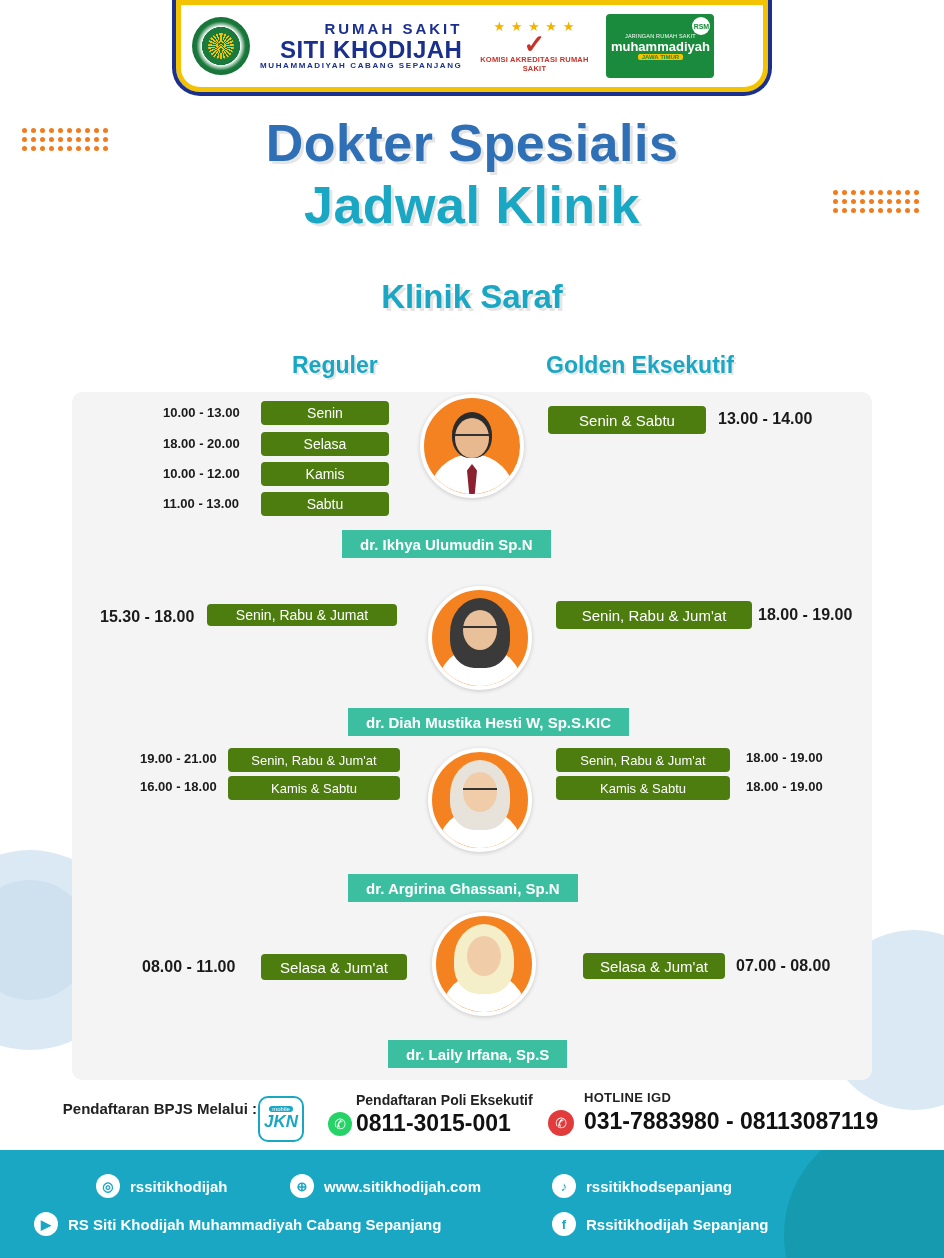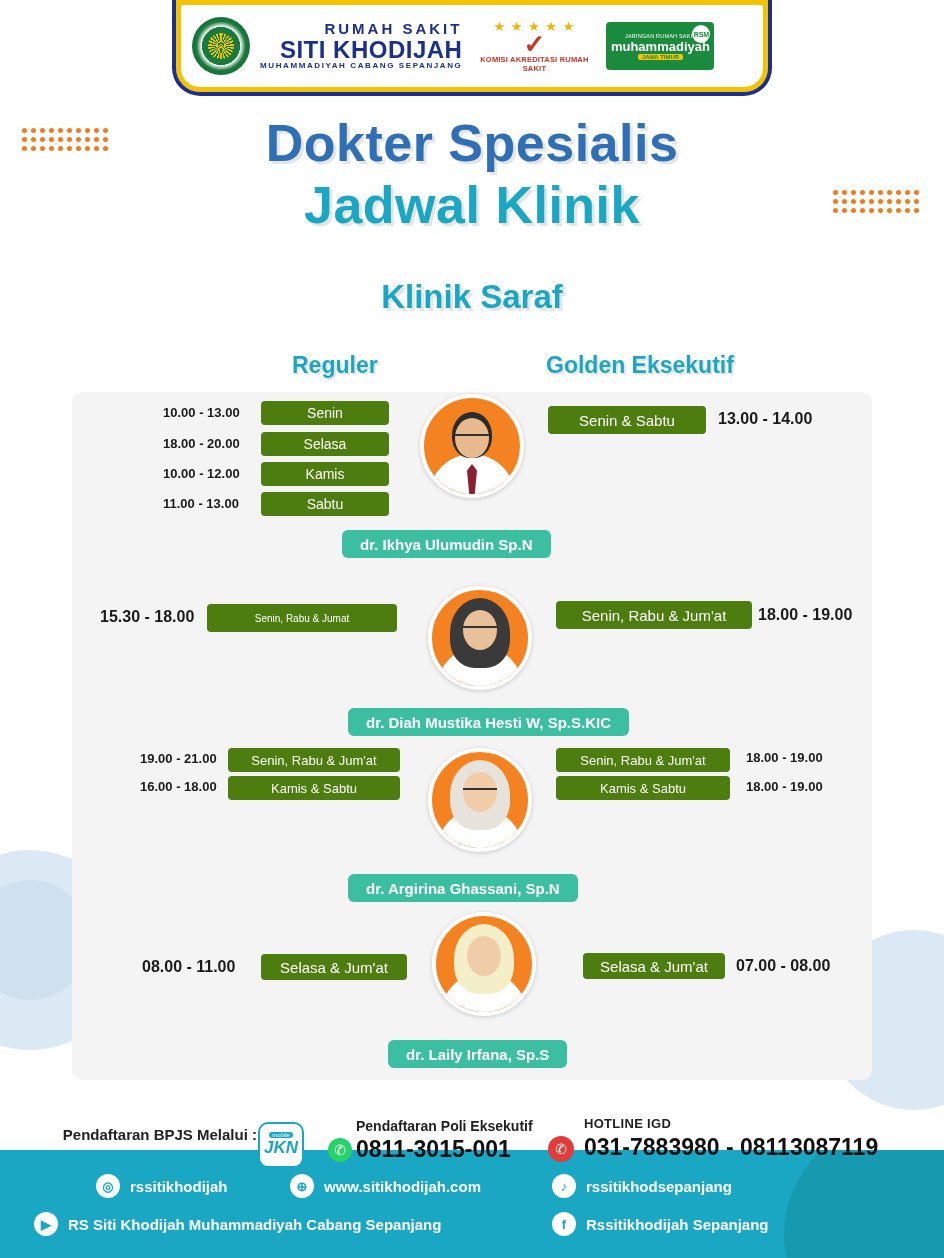--- a/index.html
+++ b/index.html
@@ -58,21 +58,21 @@
   .hosp-text .l1 { font-size: 15px; font-weight: bold; color: #1b2f8c; letter-spacing: 3px; }
   .hosp-text .l2 { font-size: 24px; font-weight: bold; color: #1b2f8c; letter-spacing: 0.5px; }
   .hosp-text .l3 { font-size: 8px; font-weight: bold; color: #1b2f8c; letter-spacing: 1.6px; }
   .kars {
     flex: 0 0 auto; text-align: center; width: 124px;
   }
   .kars .stars { color: #f3b200; font-size: 13px; letter-spacing: 1px; }
   .kars .mark { font-size: 26px; color: #c6332a; font-weight: bold; line-height: .8; }
   .kars .cap { font-size: 7.5px; color: #c6332a; font-weight: bold; letter-spacing: .2px; }
   .rsm {
-    flex: 0 0 auto; width: 108px; height: 48px; border-radius: 4px;
+    flex: 0 0 auto; width: 108px; height: 64px; border-radius: 4px;
     background: #1a8a3c; color: #fff; display: flex; flex-direction: column;
     align-items: center; justify-content: center; position: relative;
   }
   .rsm .top { font-size: 5.5px; letter-spacing: .2px; }
   .rsm .mid { font-size: 13px; font-weight: bold; }
   .rsm .bot { font-size: 6px; background: #f5c400; color: #1a8a3c; padding: 0 4px; border-radius: 2px; font-weight: bold; }
   .rsm .badge {
     position: absolute; right: 4px; top: 3px;
     background: #fff; color: #1a8a3c; font-size: 7px; font-weight: bold;
     border-radius: 50%; width: 18px; height: 18px; display: flex;
@@ -162,27 +162,27 @@
     display: flex; align-items: center; justify-content: center;
     white-space: nowrap;
     z-index: 3;
   }
   .time {
     position: absolute; color: #1a1a1a; font-weight: bold;
     white-space: nowrap; z-index: 3;
   }
   .name-pill {
     position: absolute; background: #3bbfa0; color: #fff;
-    font-weight: bold; border-radius: 6px; height: 28px;
+    font-weight: bold; border-radius: 0; height: 28px;
     display: flex; align-items: center; justify-content: center;
     padding: 0 18px; font-size: 15px; white-space: nowrap; z-index: 3;
   }
 
   
-  .contact { position: absolute; left: 0; top: 1112px; width: 100%; height: 66px; z-index: 3; }
+  .contact { position: absolute; left: 0; top: 1086px; width: 100%; height: 66px; z-index: 3; }
   .bpjs-label {
     position: absolute; left: 22px; top: 12px; width: 235px;
     text-align: right; font-size: 15px; font-weight: bold; color: #222; line-height: 1.5;
   }
   .jkn-logo {
     position: absolute; left: 258px; top: 10px;
     width: 46px; height: 46px; border-radius: 10px; background: #fff;
     border: 2px solid #1aa7c4; display: flex; flex-direction: column;
     align-items: center; justify-content: center;
   }
@@ -361,21 +361,21 @@
 <div class="time" style="left:718px; top:410px; font-size:16px;">13.00 - 14.00</div>
 <div class="name-pill" style="left:342px; top:530px;">dr. Ikhya Ulumudin Sp.N</div>
 
 <div class="photo" style="left:428px; top:586px;">
   <div class="body"></div>
   <div class="hijab" style="background:#3a3a3a;"></div>
   <div class="face" style="background:#e8c09a;"></div>
   <div class="glasses"></div>
 </div>
 <div class="time" style="left:100px; top:608px; font-size:16px;">15.30 - 18.00</div>
-<div class="pill" style="left:207px; top:604px; width:190px; height:28px; font-size:10px;">Senin, Rabu &amp; Jumat</div>
+<div class="pill" style="left:207px; top:604px; width:190px; height:22px; font-size:14px;">Senin, Rabu &amp; Jumat</div>
 <div class="pill" style="left:556px; top:601px; width:196px; height:28px; font-size:15px;">Senin, Rabu &amp; Jum'at</div>
 <div class="time" style="left:758px; top:606px; font-size:16px;">18.00 - 19.00</div>
 <div class="name-pill" style="left:348px; top:708px;">dr. Diah Mustika Hesti W, Sp.S.KIC</div>
 
 <div class="photo" style="left:428px; top:748px;">
   <div class="body"></div>
   <div class="hijab" style="background:#e7e2da;"></div>
   <div class="face" style="background:#f0cda8;"></div>
   <div class="glasses"></div>
 </div>

